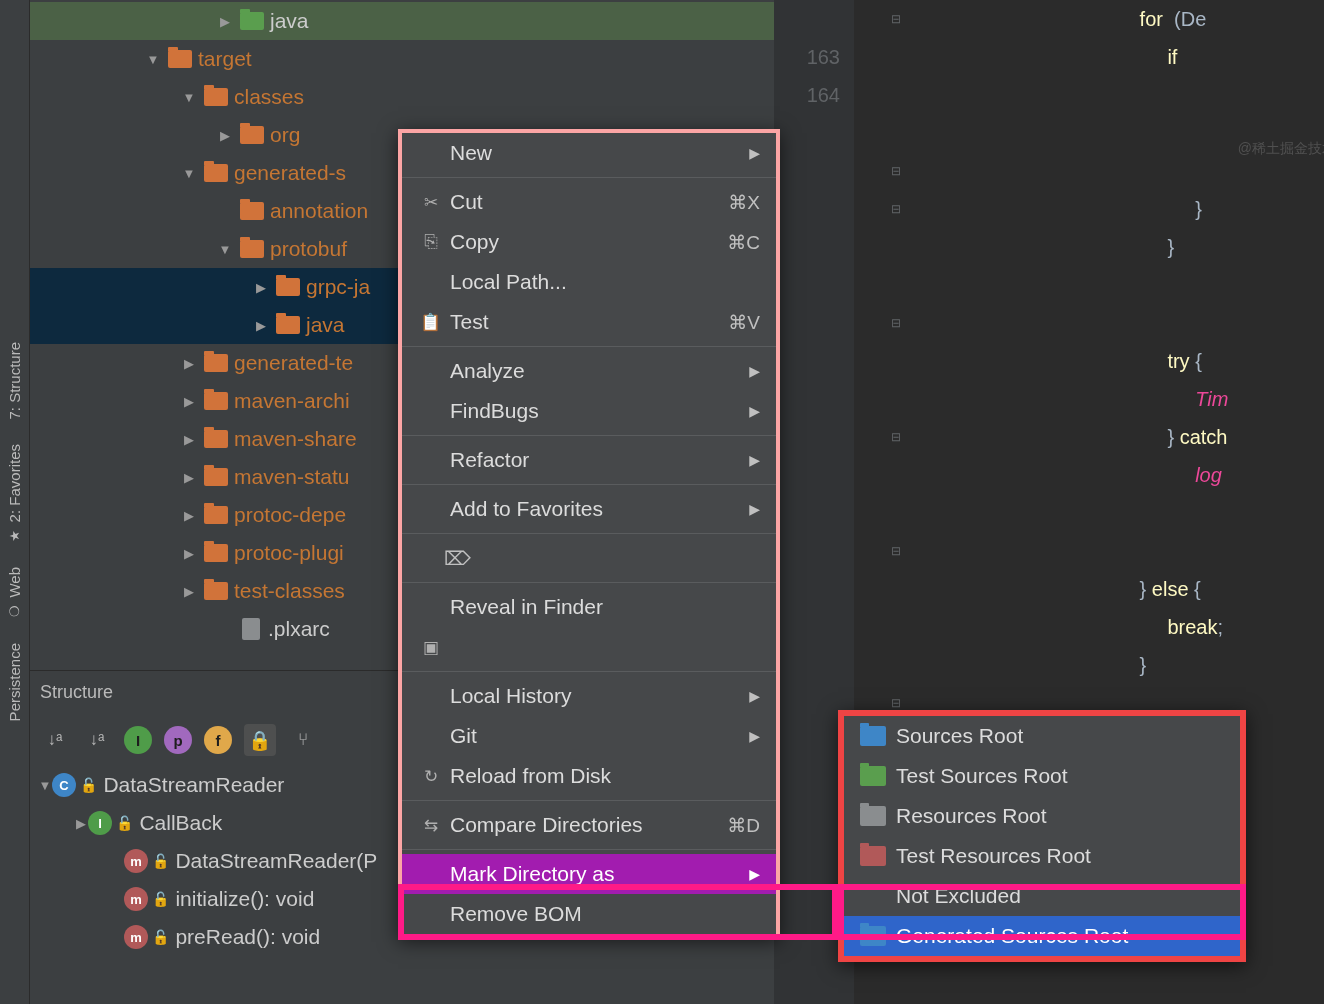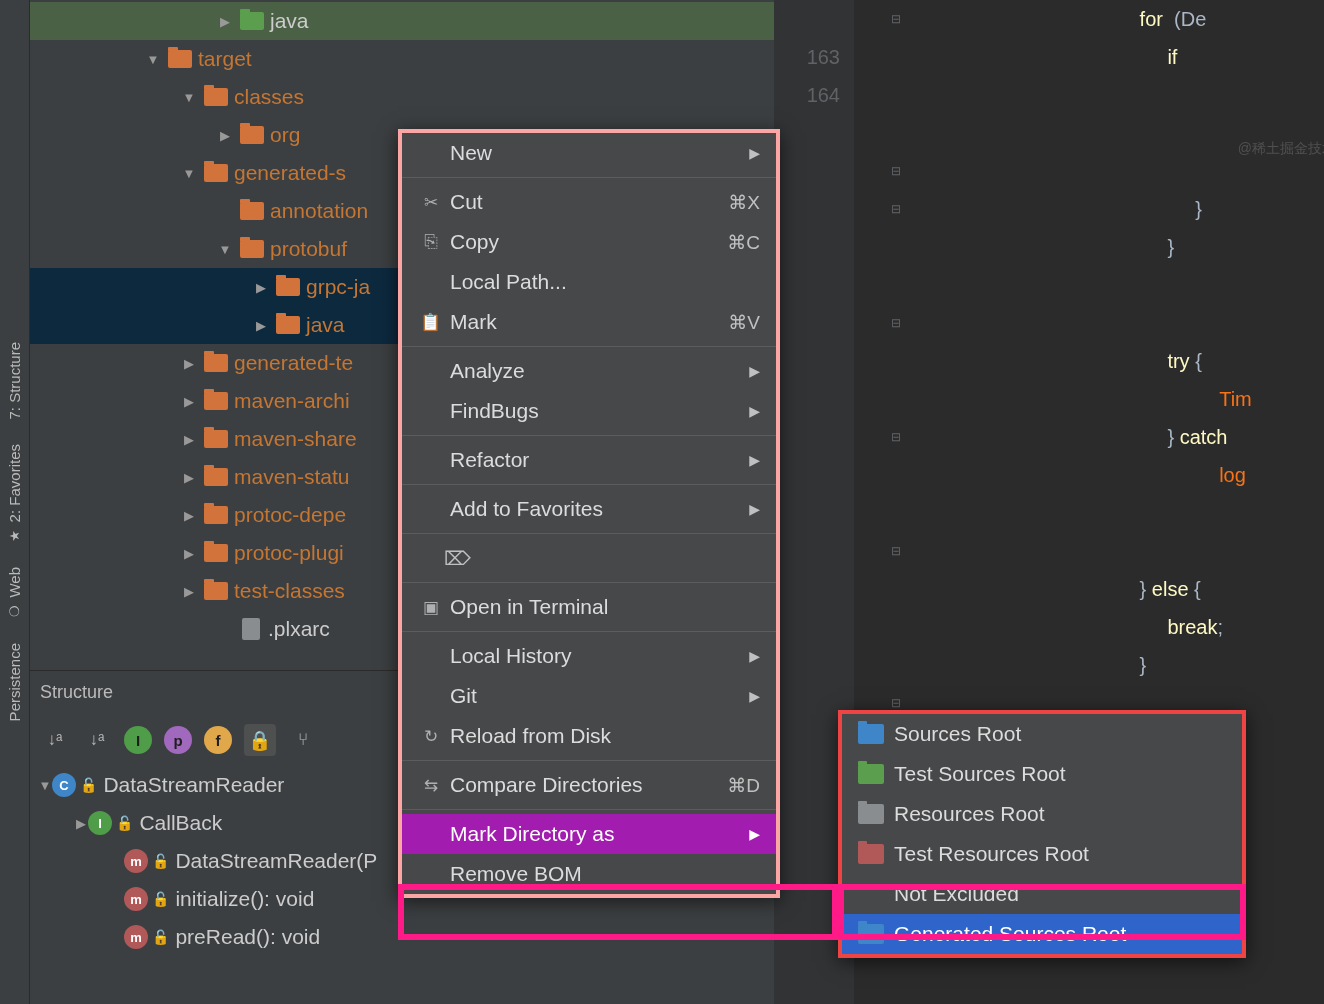--- a/index.html
+++ b/index.html
@@ -42,35 +42,35 @@
 .s-lock { color: #7c9a5e; margin-right: 6px; font-size: 14px; }
 
 .editor { position: absolute; left: 774px; top: 0; right: 0; height: 100%; background: #2b2b2b; font-family: Menlo, Consolas, monospace; font-size: 20px; }
 .gutter { position: absolute; left: 0; top: 0; width: 80px; height: 100%; background: #313335; color: #606366; text-align: right; padding-right: 14px; }
 .gline { height: 38px; line-height: 38px; }
 .fold-col { position: absolute; left: 114px; top: 0; width: 16px; }
 .fold-mark { height: 38px; display: flex; align-items: center; justify-content: center; color: #606366; font-size: 12px; }
 .code-col { position: absolute; left: 160px; top: 0; right: 0; }
 .cline { height: 38px; line-height: 38px; white-space: pre; color: #a9b7c6; }
 .kw { color: #fef9c3; }
-.it { color: #f97316; margin-left: 24px; }
+.it { font-style: italic; color: #ec4899; }
 .watermark { position: absolute; right: -40px; top: 140px; color: #505050; font-size: 14px; }
 
 .ctx-menu { position: absolute; left: 398px; top: 96px; width: 382px; background: #46484a; border: 4px solid #fca5a5; box-shadow: 0 4px 18px rgba(0,0,0,0.6); font-size: 21px; color: #dcdcdc; margin-top: 33px; }
 .m-item { height: 40px; display: flex; align-items: center; padding: 0 16px 0 16px; cursor: default; position: relative; }
 .m-item .m-icon { width: 26px; display: inline-flex; justify-content: center; color: #b0b0b0; font-size: 17px; }
 .m-item .m-lbl { flex: 1; padding-left: 6px; }
 .m-item .m-sc { color: #c0c0c0; font-size: 19px; }
 .m-item .m-arrow { color: #c0c0c0; font-size: 14px; }
 .m-sep { height: 1px; background: #5a5c5e; margin: 4px 0; }
 .m-item.sel { background: #a21caf; color: #fff; }
 .m-item.sel .m-icon, .m-item.sel .m-arrow { color: #fff; }
 .pink-box { position: absolute; left: 398px; top: 884px; width: 440px; height: 56px; border: 6px solid #ff1a87; pointer-events: none; z-index: 10; }
 
-.sub-menu { position: absolute; left: 838px; top: 710px; width: 408px; background: #46484a; border: 4px solid #ef4444; box-shadow: 0 4px 18px rgba(0,0,0,0.6); font-size: 21px; color: #dcdcdc; }
+.sub-menu { position: absolute; left: 838px; top: 710px; width: 408px; background: #46484a; border: 6px solid #ef4444; box-shadow: 0 4px 18px rgba(0,0,0,0.6); font-size: 21px; color: #dcdcdc; }
 .sm-item { height: 40px; display: flex; align-items: center; padding: 0 16px; cursor: default; }
 .sm-item.sel { background: #2f65ca; color: #fff; }
 .sm-icon { width: 26px; height: 20px; margin-right: 10px; border-radius: 2px; position: relative; }
 .sm-icon::before { content: ""; position: absolute; top: -3px; left: 0; width: 9px; height: 4px; border-radius: 1px 1px 0 0; background: inherit; }
 .ic-blue { background: #3e86c7; }
 .ic-green { background: #5a9e4e; }
 .ic-res { background: #8a8d8f; }
 .ic-tres { background: #b15959; }
 .ic-gen { background: #3e86c7; }
 .pink-box2 { position: absolute; left: 838px; top: 884px; width: 408px; height: 56px; border: 6px solid #ff1a87; pointer-events: none; z-index: 10; }
@@ -327,21 +327,21 @@
       <span class="m-icon">⎘</span>
       <span class="m-lbl">Copy</span>
       <span class="m-sc">⌘C</span>
     </div>
     <div class="m-item">
       <span class="m-icon"></span>
       <span class="m-lbl">Local Path...</span>
     </div>
     <div class="m-item">
       <span class="m-icon">📋</span>
-      <span class="m-lbl">Mark</span>
+      <span class="m-lbl">Test</span>
       <span class="m-sc">⌘V</span>
     </div>
     <div class="m-sep"></div>
     <div class="m-item">
       <span class="m-icon"></span>
       <span class="m-lbl">Analyze</span>
       <span class="m-arrow">▶</span>
     </div>
     <div class="m-item">
       <span class="m-icon"></span>
@@ -360,22 +360,25 @@
       <span class="m-lbl">Add to Favorites</span>
       <span class="m-arrow">▶</span>
     </div>
     <div class="m-sep"></div>
     <div class="m-item">
       <span class="m-icon"></span>
       <span class="m-sc">⌦</span>
     </div>
     <div class="m-sep"></div>
     <div class="m-item">
+      <span class="m-icon"></span>
+      <span class="m-lbl">Reveal in Finder</span>
+    </div>
+    <div class="m-item">
       <span class="m-icon">▣</span>
-      <span class="m-lbl">Open in Terminal</span>
     </div>
     <div class="m-sep"></div>
     <div class="m-item">
       <span class="m-icon"></span>
       <span class="m-lbl">Local History</span>
       <span class="m-arrow">▶</span>
     </div>
     <div class="m-item">
       <span class="m-icon"></span>
       <span class="m-lbl">Git</span>

